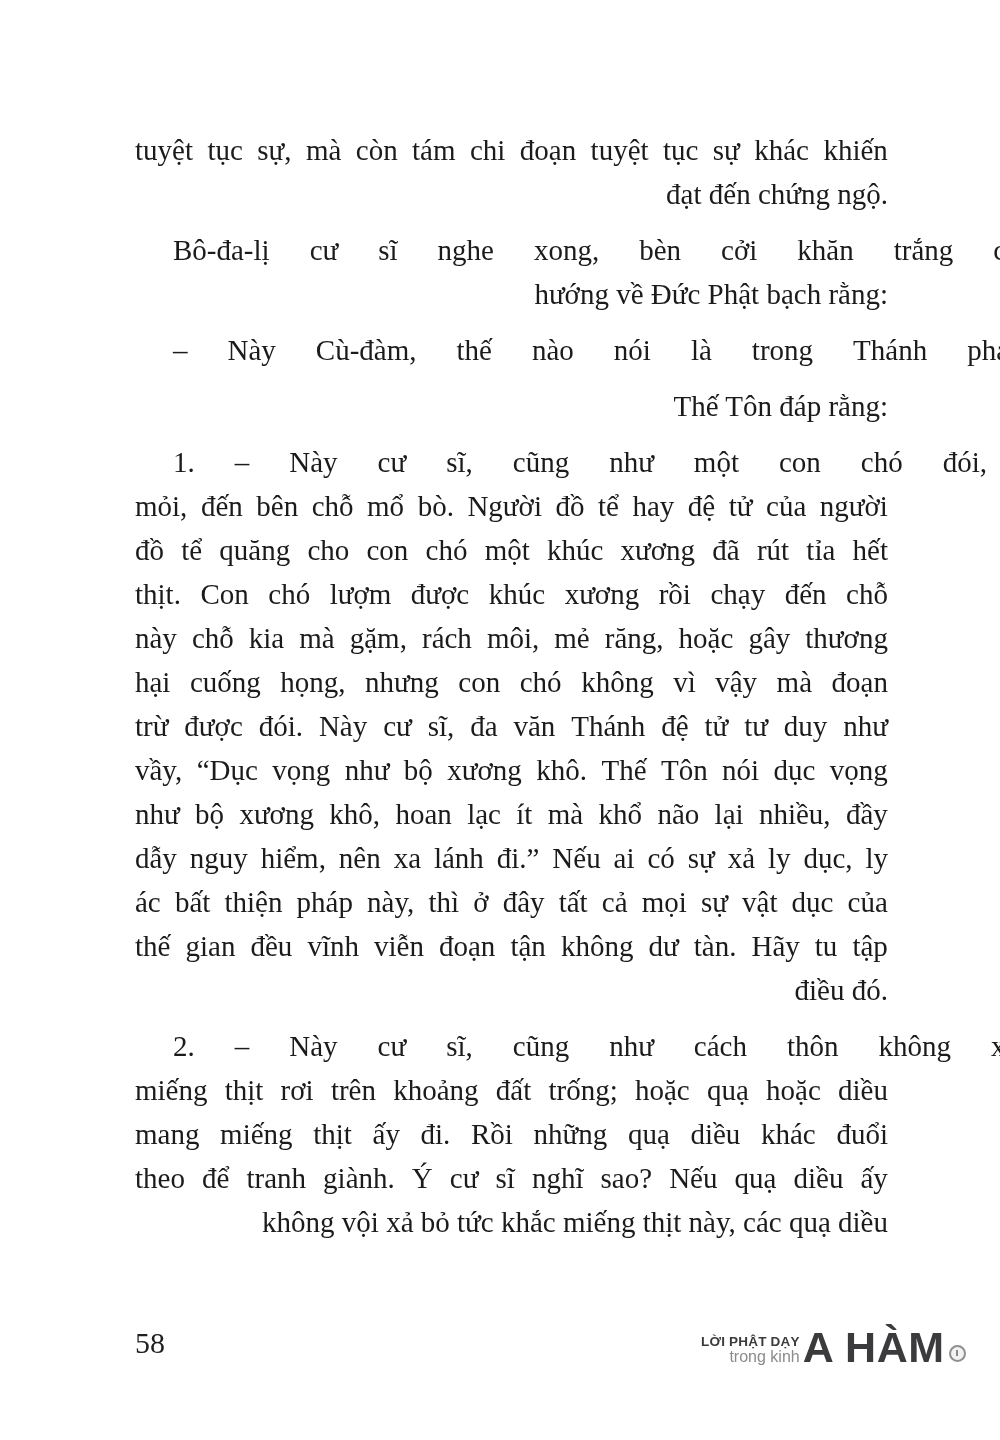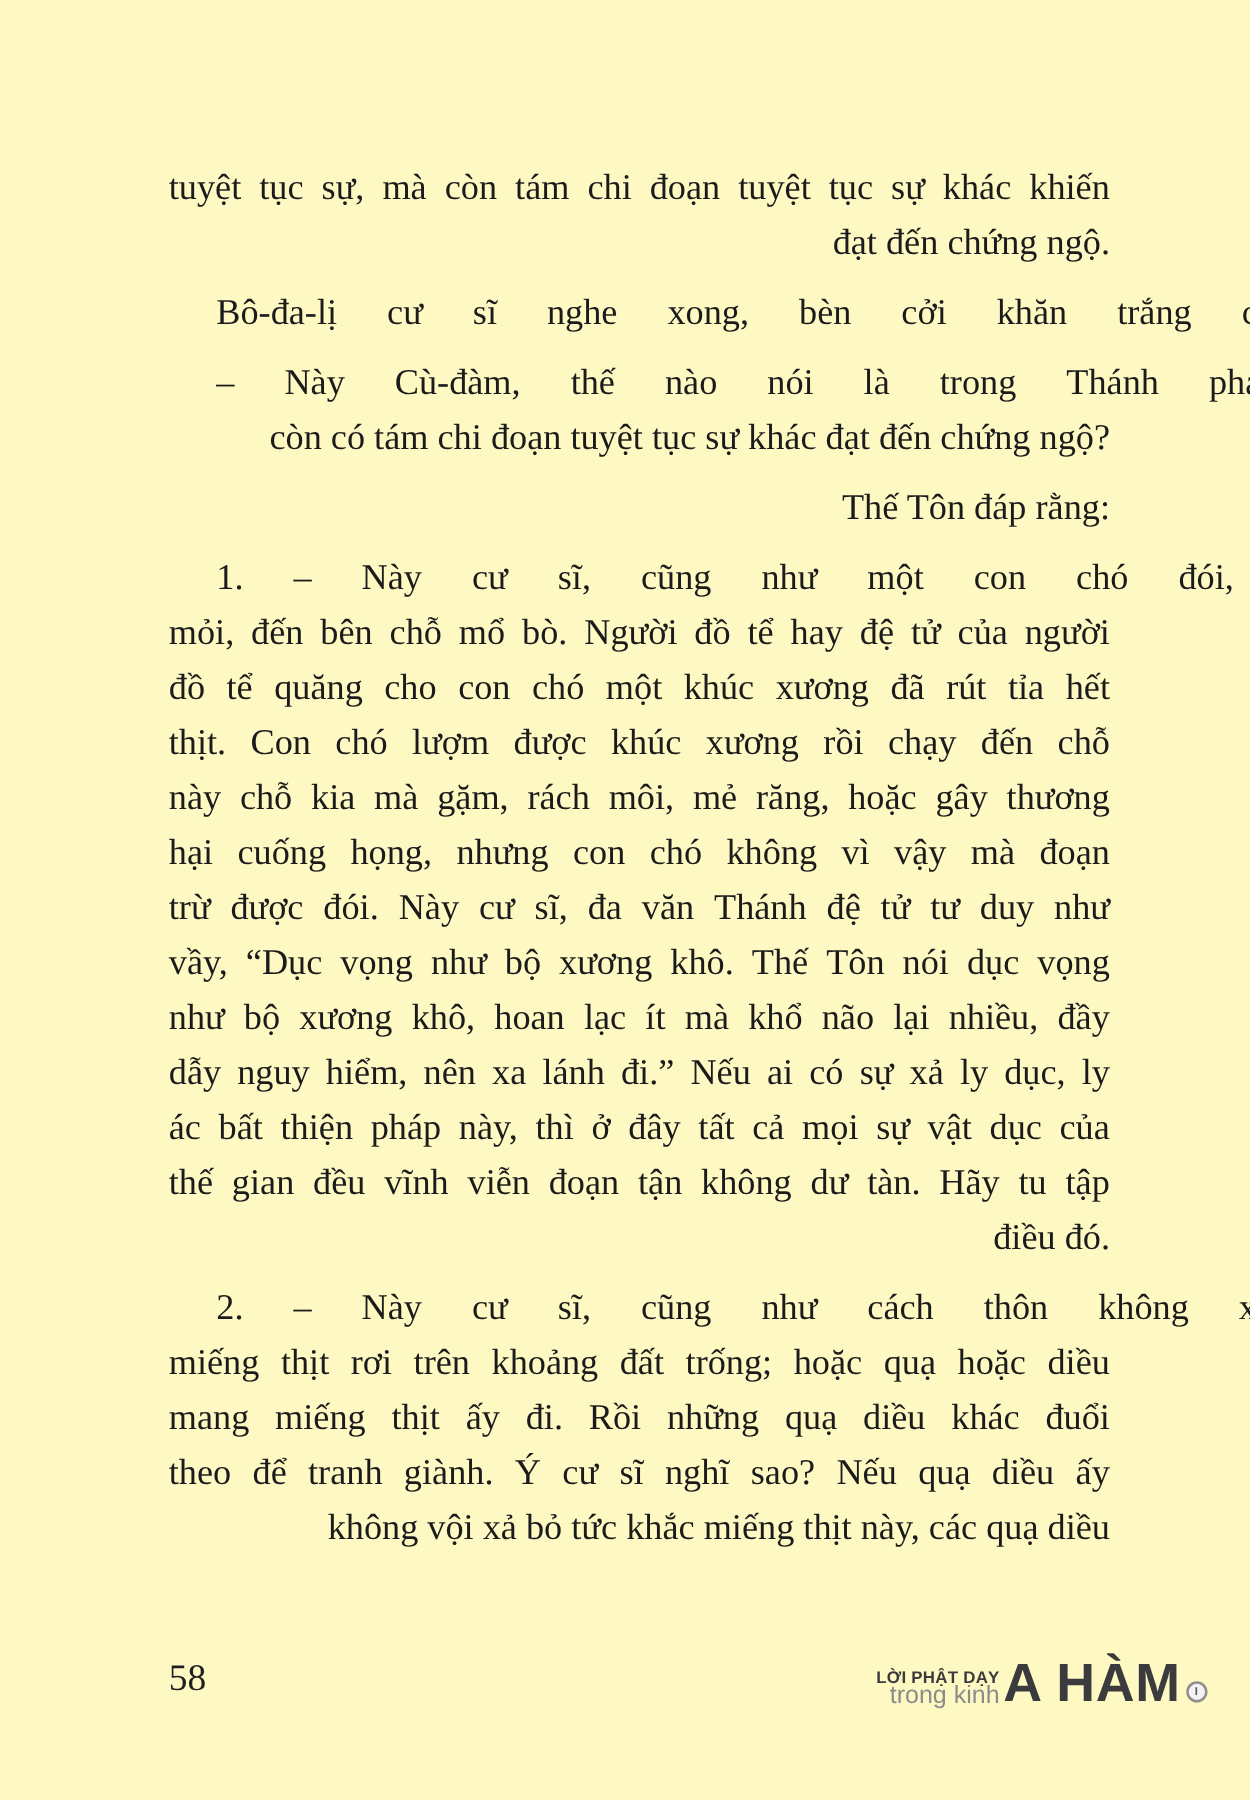--- a/index.html
+++ b/index.html
@@ -65,21 +65,21 @@
     padding-top: 3px;
   }
   .logo-line1 {
     font-size: 13.5px;
     line-height: 14px;
     font-weight: bold;
     letter-spacing: 0.2px;
     white-space: nowrap;
   }
   .logo-line2 {
-    font-size: 20px;
+    font-size: 16px;
     line-height: 15px;
     white-space: nowrap;
   }
   .logo-title {
     font-size: 43px;
     line-height: 30px;
     font-weight: bold;
     letter-spacing: 0.5px;
     margin-left: 3px;
     white-space: nowrap;
@@ -95,21 +95,21 @@
     font-weight: bold;
     line-height: 13px;
     text-align: center;
     margin-left: 4px;
     margin-top: 13px;
   }
 </style>
 </head>
 <body>
 
-<div class="page" style="background: #fef9c3; color: rgb(27, 27, 27);">
+<div class="page" style="background: #ffffff; color: rgb(27, 27, 27);">
 
   <main class="body-text" id="body-text">
       <div class="para">
         <div class="line just">
           <span>tuyệt</span>
           <span>tục</span>
           <span>sự,</span>
           <span>mà</span>
           <span>còn</span>
           <span>tám</span>
@@ -130,36 +130,36 @@
           <span>sĩ</span>
           <span>nghe</span>
           <span>xong,</span>
           <span>bèn</span>
           <span>cởi</span>
           <span>khăn</span>
           <span>trắng</span>
           <span>chắp</span>
           <span>tay</span>
         </div>
+        <div class="line last">hướng về Đức Phật bạch rằng:</div>
       </div>
       <div class="para indent">
         <div class="line just">
           <span>–</span>
           <span>Này</span>
           <span>Cù-đàm,</span>
           <span>thế</span>
           <span>nào</span>
           <span>nói</span>
           <span>là</span>
           <span>trong</span>
           <span>Thánh</span>
           <span>pháp</span>
           <span>luật</span>
         </div>
-        <div class="line last">còn có tám chi đoạn tuyệt tục sự khác đạt đến chứng ngộ?</div>
       </div>
       <div class="para indent">
         <div class="line last">Thế Tôn đáp rằng:</div>
       </div>
       <div class="para indent">
         <div class="line just">
           <span>1.</span>
           <span>–</span>
           <span>Này</span>
           <span>cư</span>

